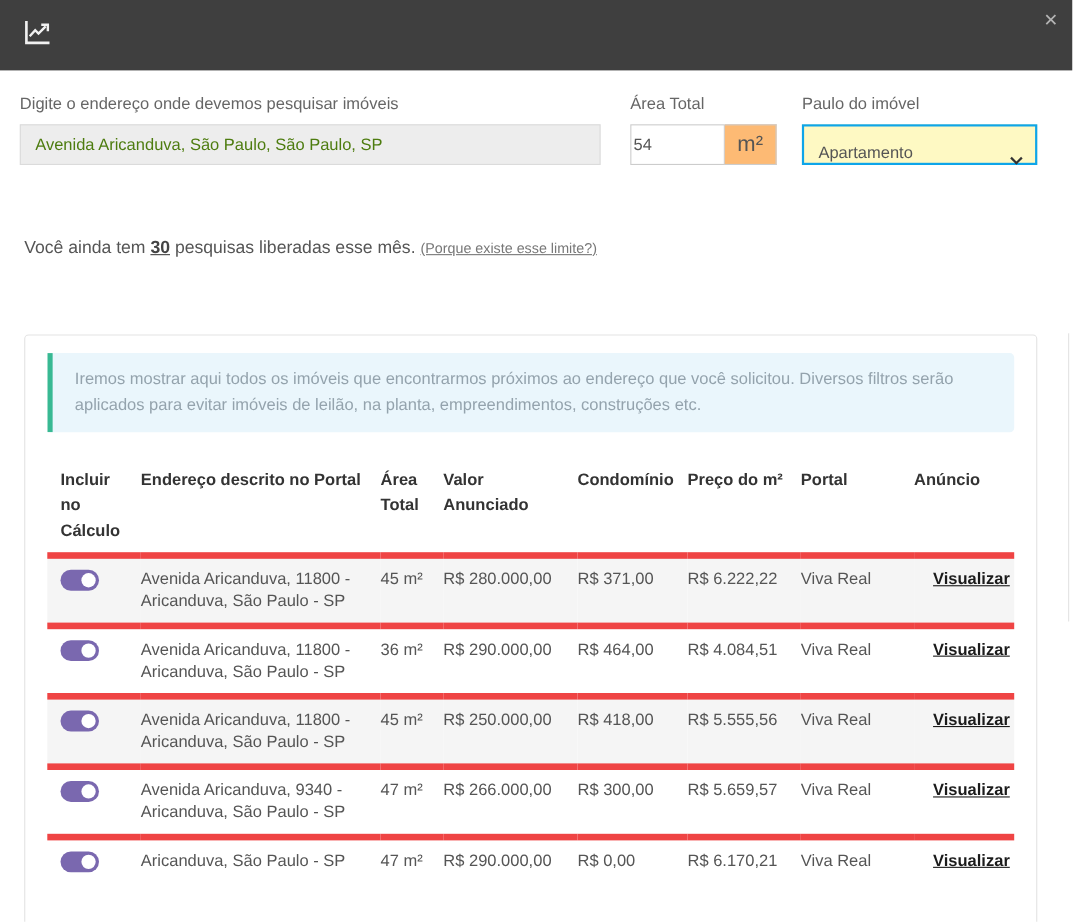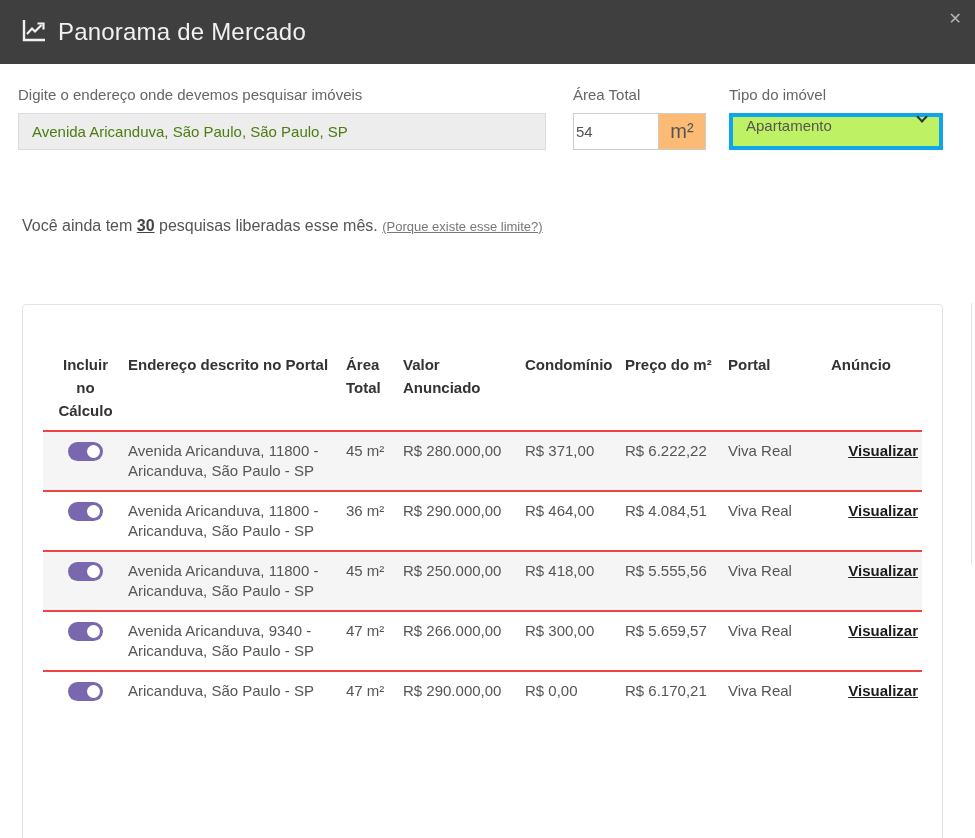--- a/index.html
+++ b/index.html
@@ -48,23 +48,23 @@
     width: 86px; height: 37px; border: 1px solid #cccccc; background: #fff;
     color: #555; font-size: 15px; outline: none;
     font-family: "Liberation Sans", sans-serif;
   }
   .area-addon {
     width: 47px; height: 37px; border: 1px solid #cccccc; border-left: none;
     background: #fdba74; color: #555; font-size: 20px;
     display: flex; align-items: center; justify-content: center;
   }
   .select-box {
-    width: 100%; height: 37px; border: 4px solid #0ea5e9; background: #bef264;
+    width: 100%; height: 37px; border: 2px solid #0ea5e9; background: #fef9c3;
     color: #555; font-size: 15px; padding: 0 13px;
-    display: flex; align-items: flex-start; justify-content: space-between;
+    display: flex; align-items: flex-end; justify-content: space-between;
     cursor: pointer;
   }
   .chevron {
     width: 8px; height: 8px; border-right: 2px solid #333; border-bottom: 2px solid #333;
     transform: rotate(45deg); margin-top: -4px;
   }
 
   
   .quota-line {
     position: absolute; left: 22px; top: 217px; font-size: 16px; color: #555;
@@ -90,23 +90,23 @@
 
   table.results {
     margin-top: 26px; width: 100%; border-collapse: collapse; table-layout: fixed;
   }
   table.results th {
     text-align: left; vertical-align: top; font-weight: bold; color: #333;
     font-size: 15px; line-height: 23px; padding: 6px 12px 8px 0;
   }
   table.results td {
     vertical-align: top; padding: 9px 12px 9px 0; font-size: 15px;
-    line-height: 20px; color: #555; border-top: 2px solid #ef4444;
-  }
-  table.results td.cell-toggle, table.results th.th-toggle { padding-left: 12px; text-align: center; }
+    line-height: 20px; color: #555; border-top: 6px solid #ef4444;
+  }
+  table.results td.cell-toggle, table.results th.th-toggle { padding-left: 12px; }
   table.results td.cell-action { text-align: right; padding-right: 4px; }
   tr.odd td { background: #f5f5f5; }
 
   .toggle {
     display: inline-block; width: 35px; height: 19px; border-radius: 10px;
     background: var(--purple, #7a68af); position: relative; cursor: pointer;
     margin-top: 1px;
   }
   .toggle .knob {
     position: absolute; top: 3px; left: 19px; width: 13px; height: 13px;
@@ -126,53 +126,53 @@
 <body>
 
 <div class="modal-header">
   <span class="title-icon">
     <svg width="27" height="27" viewBox="0 0 27 27" fill="none">
       <path d="M4 3 V23 H25" stroke="#f1f1f1" stroke-width="2.4"></path>
       <path d="M7 17 L12 11.5 L15 14.5 L21.5 8" stroke="#f1f1f1" stroke-width="2.2" fill="none"></path>
       <path d="M17.5 6.5 H23.5 V12.5" stroke="#f1f1f1" stroke-width="2.2" fill="none"></path>
     </svg>
   </span>
-  <h1>Panorama de Mercado</h1>
   <span class="close-btn">✕</span>
 </div>
 
 <div class="form-group group-address">
   <label>Digite o endereço onde devemos pesquisar imóveis</label>
   <input class="text-input" type="text" value="Avenida Aricanduva, São Paulo, São Paulo, SP" style="">
 </div>
 
 <div class="form-group group-area">
   <label>Área Total</label>
   <div class="area-wrap">
     <input class="area-input" type="text" value="54" style="">
     <span class="area-addon">m²</span>
   </div>
 </div>
 
 <div class="form-group group-type">
-  <label>Tipo do imóvel</label>
+  <label>Paulo do imóvel</label>
   <div class="select-box">
     <span>Apartamento</span>
     <span class="chevron"></span>
   </div>
 </div>
 
 <div class="quota-line">
   <span>Você ainda tem</span>
   <strong>30</strong>
   <span>pesquisas liberadas esse mês.</span>
   <a class="quota-link">(Porque existe esse limite?)</a>
 </div>
 
 <div class="results-card">
+  <div class="notice-box">Iremos mostrar aqui todos os imóveis que encontrarmos próximos ao endereço que você solicitou. Diversos filtros serão aplicados para evitar imóveis de leilão, na planta, empreendimentos, construções etc.</div>
 
   <table class="results">
     <colgroup>
       <col style="width:85px">
         <col style="width:218px">
         <col style="width:57px">
       <col style="width:122px">
         <col style="width:100px">
         <col style="width:103px">
       <col style="width:103px">

